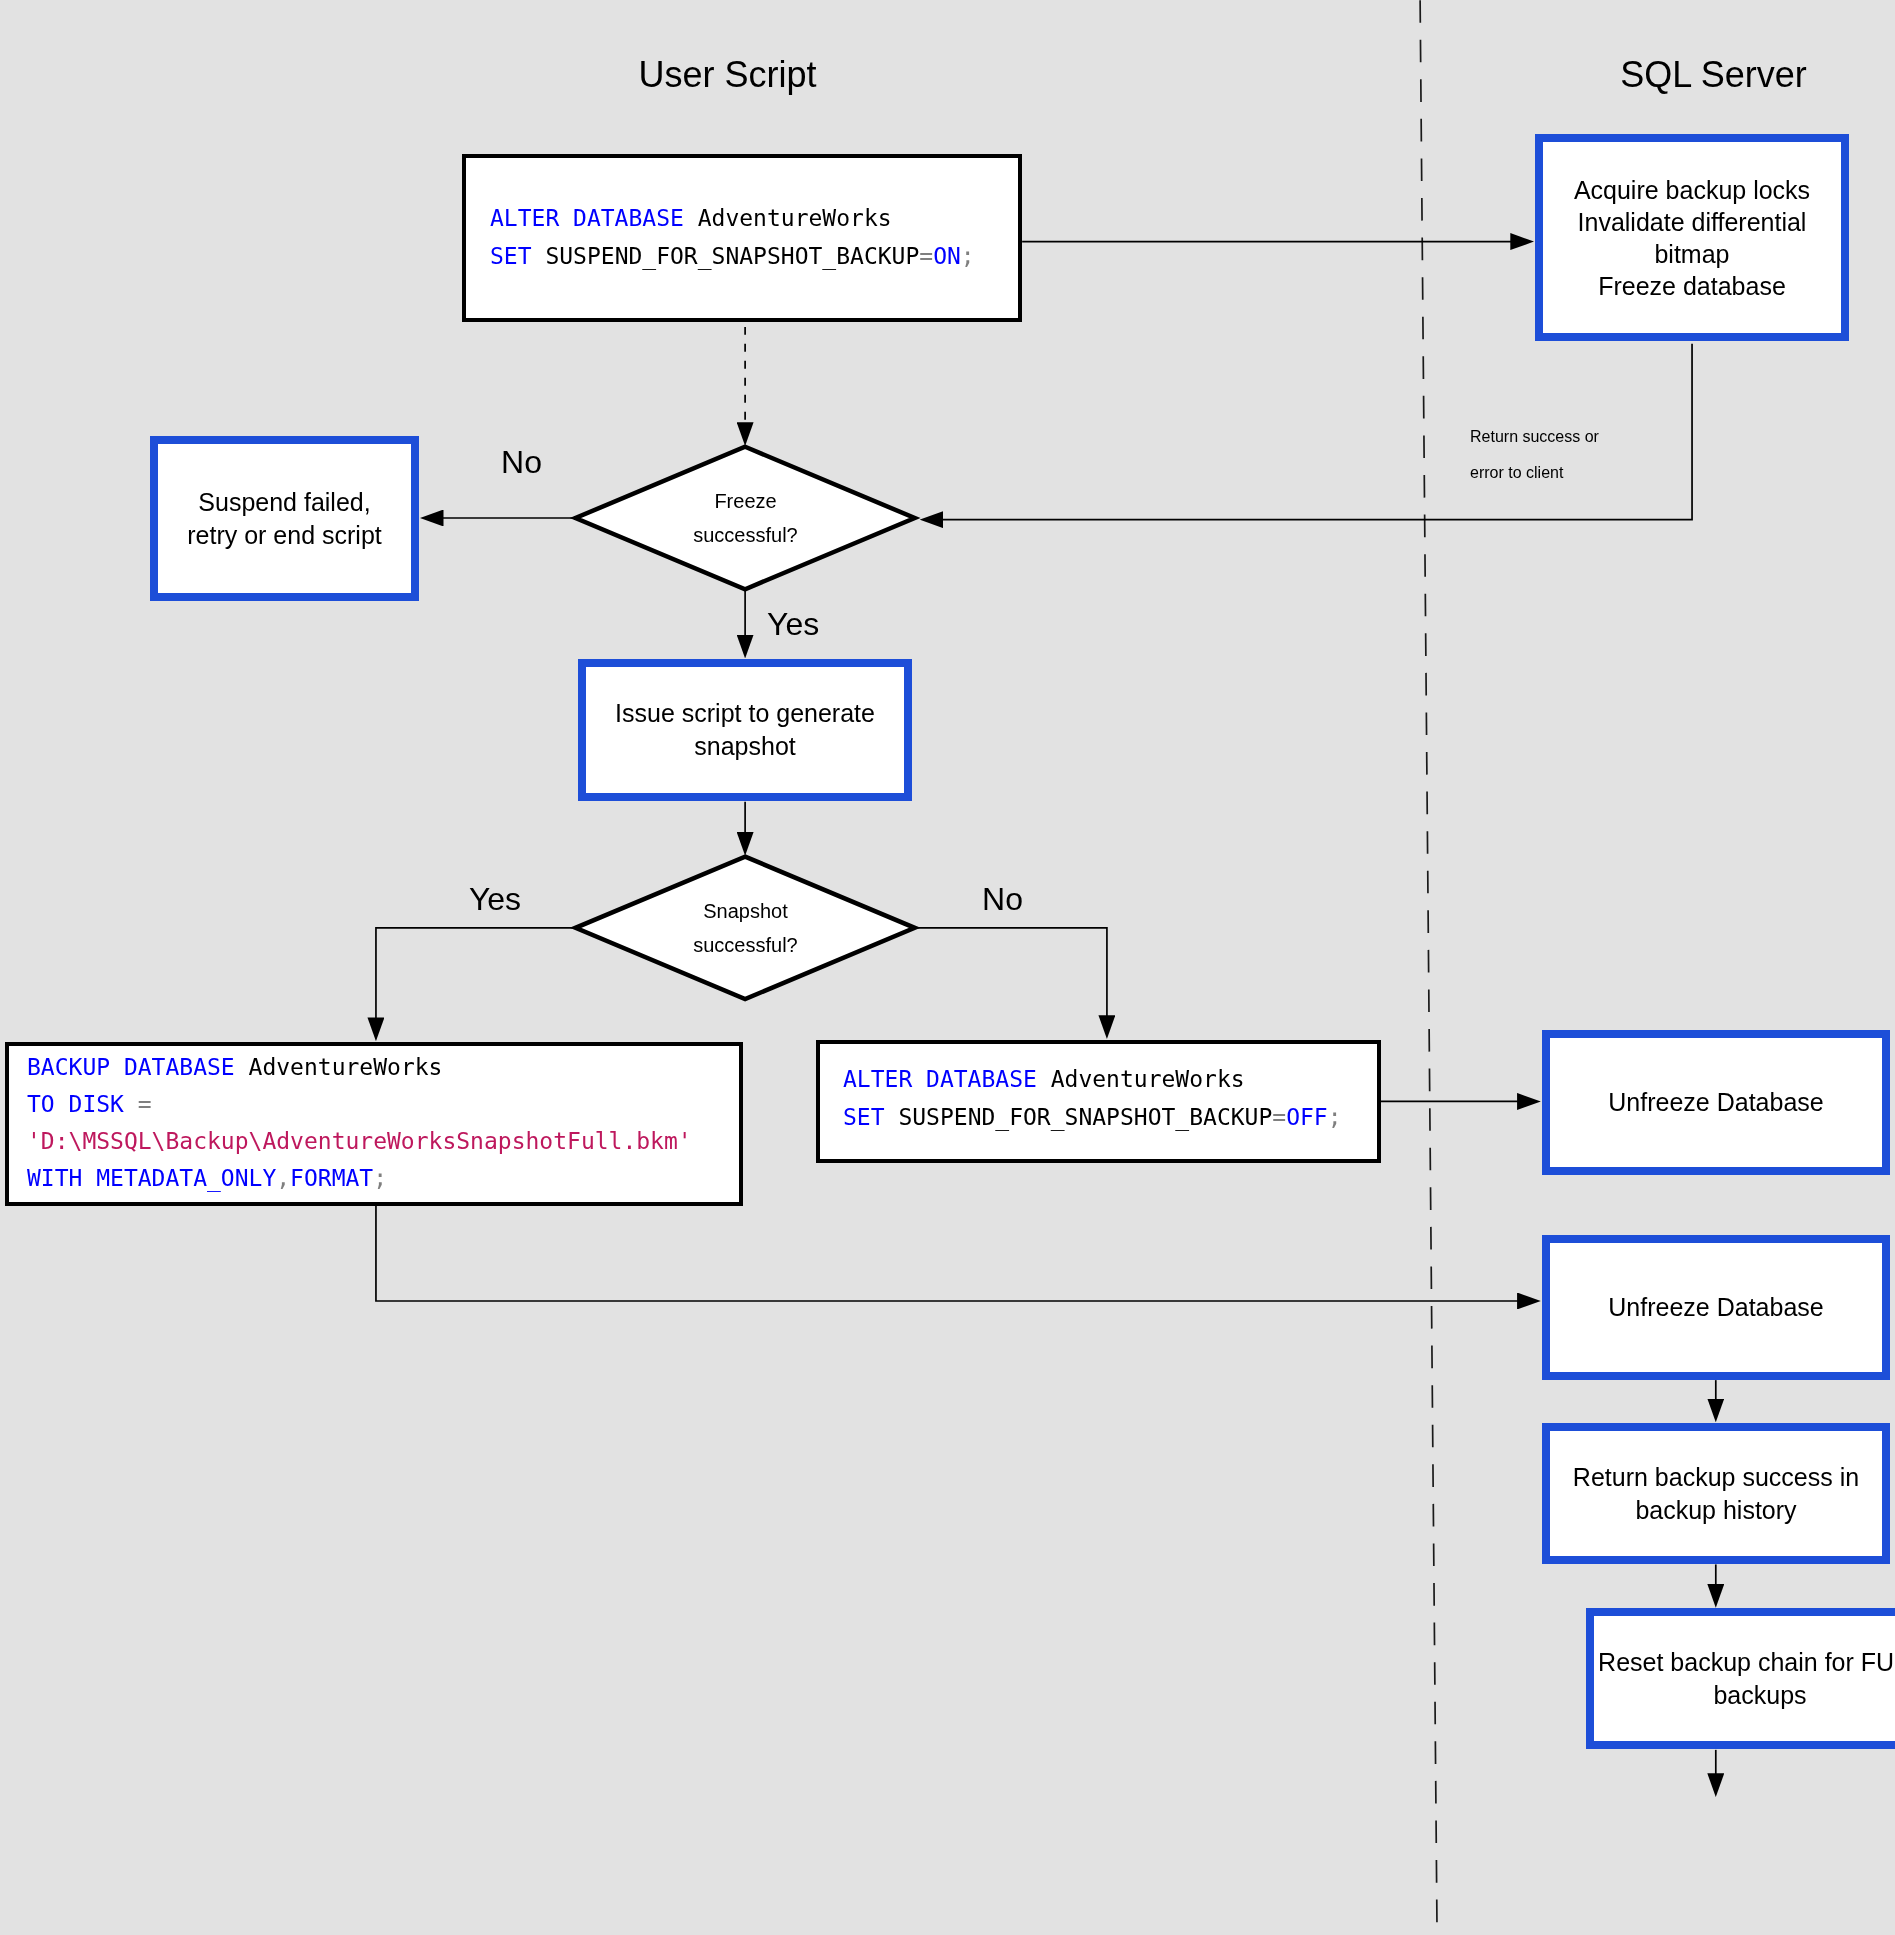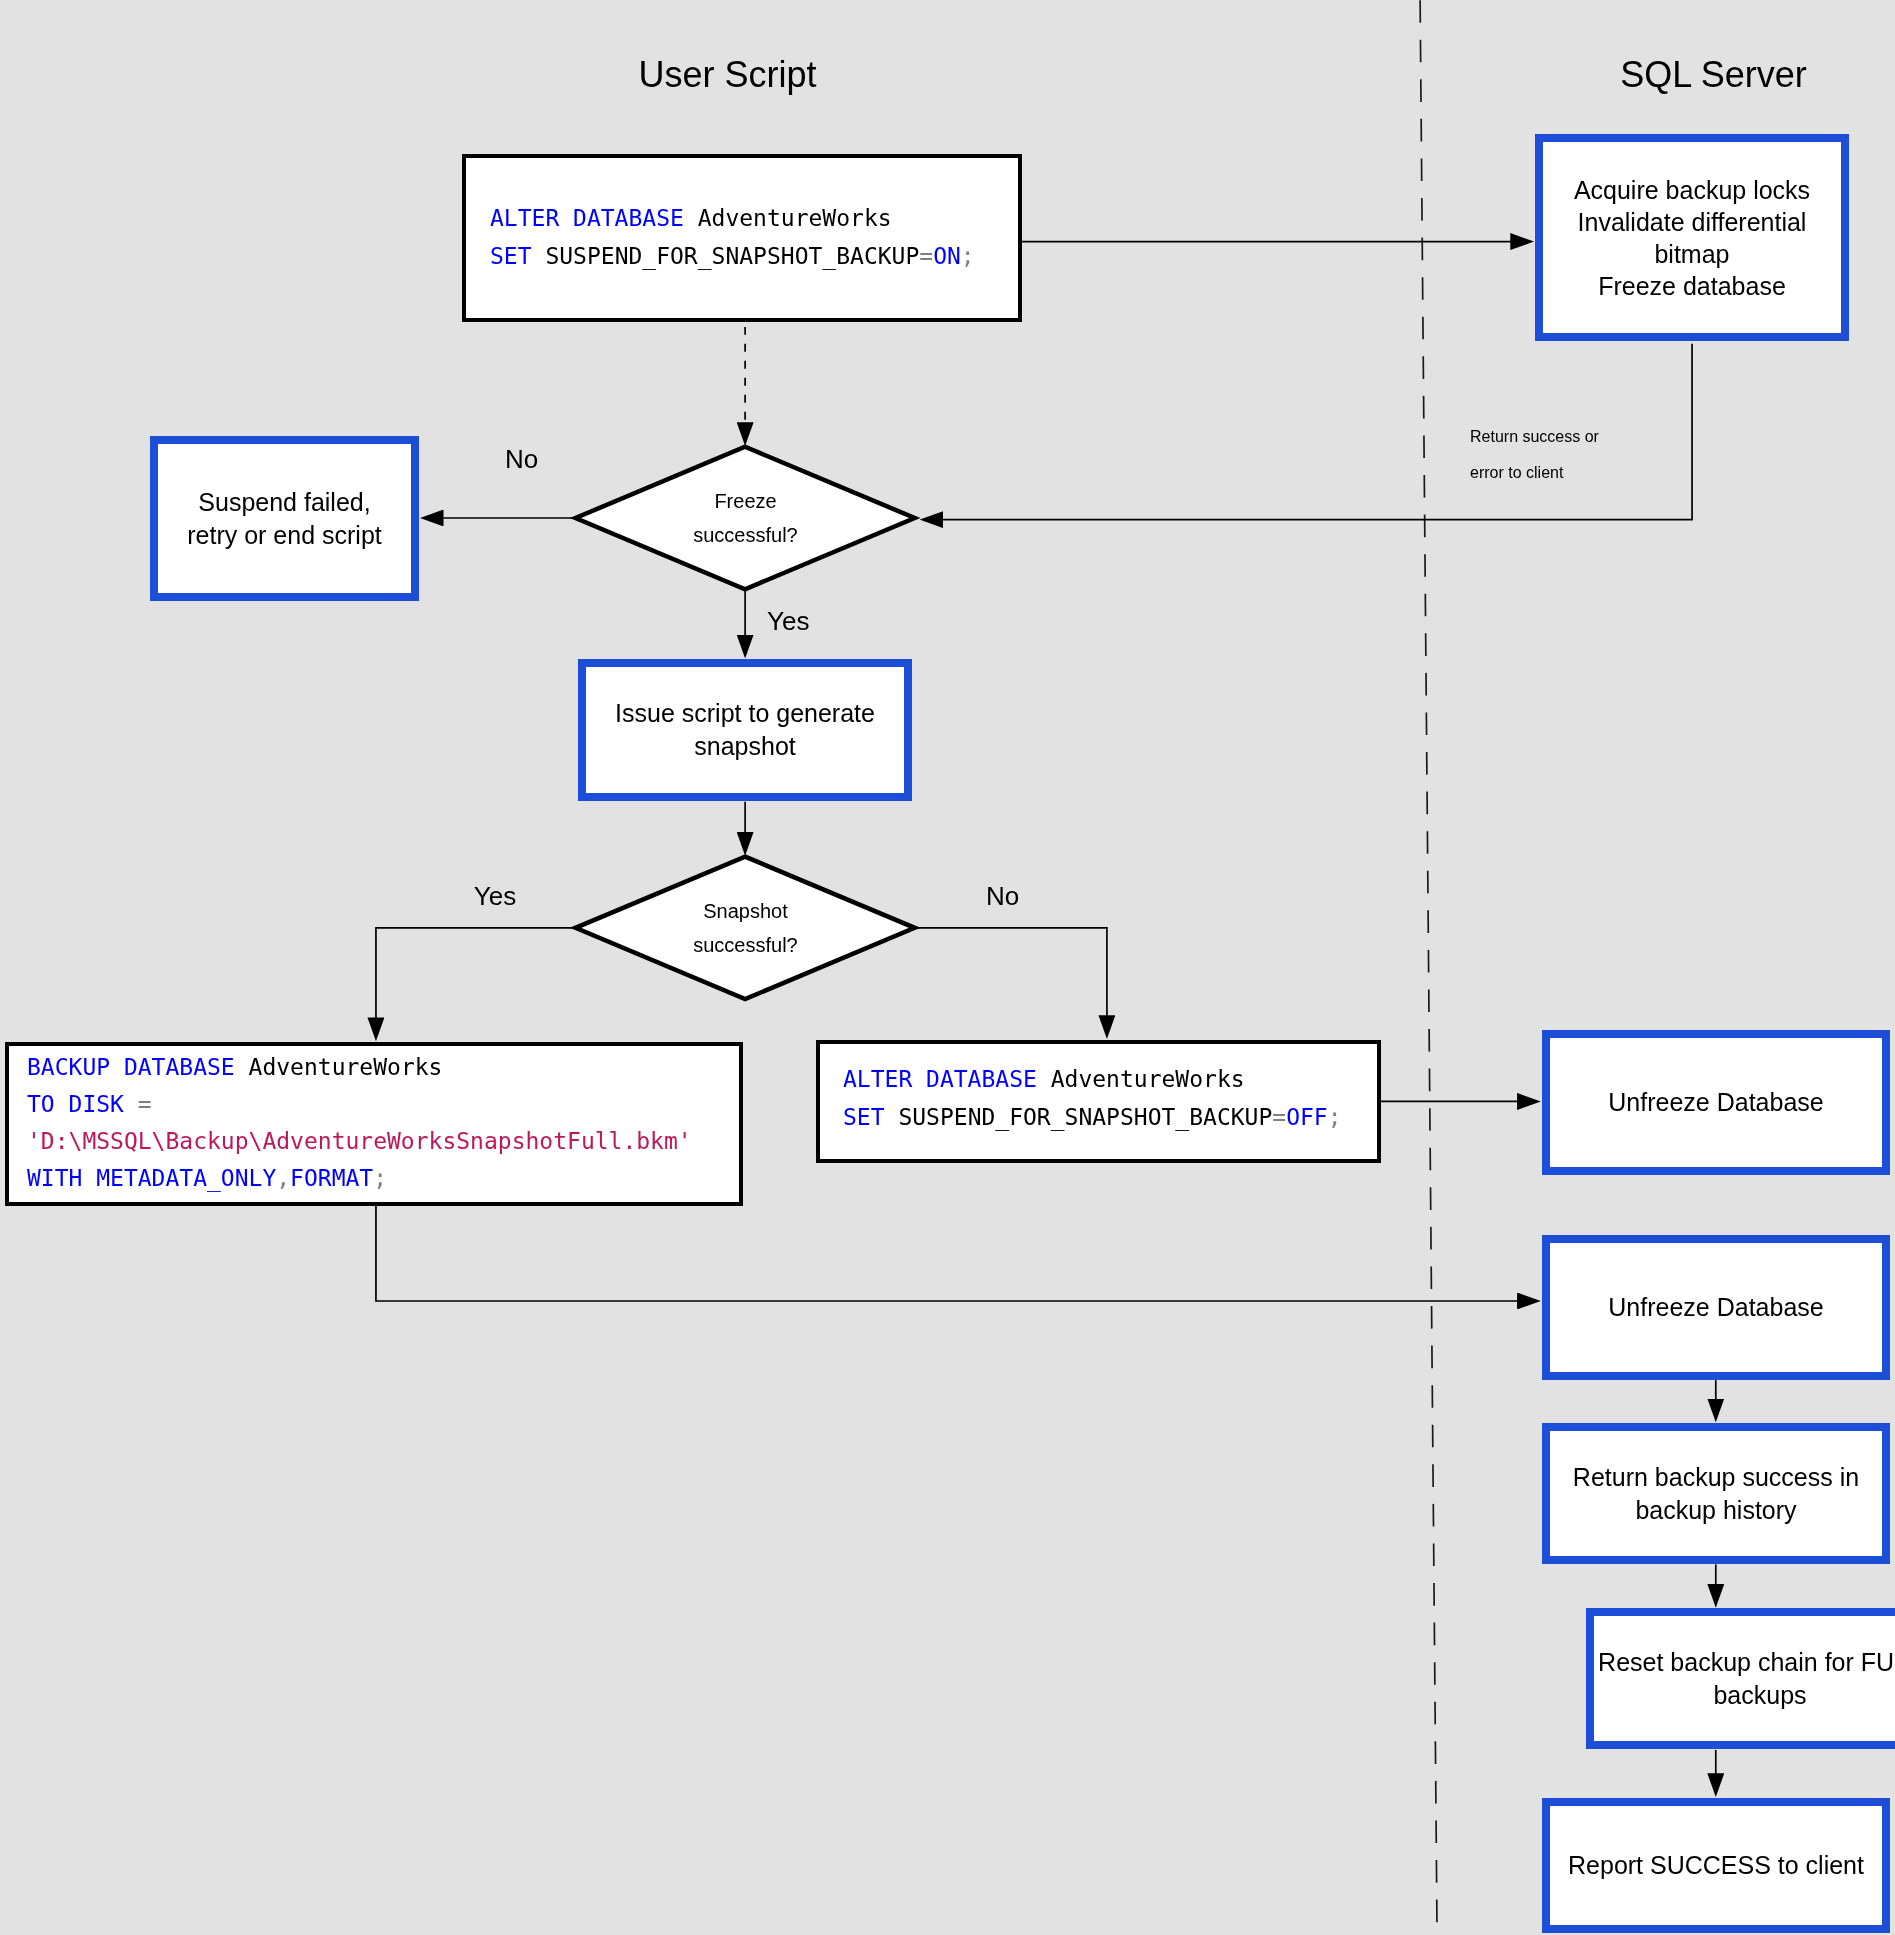--- a/index.html
+++ b/index.html
@@ -17,21 +17,21 @@
   .code{position:absolute;font-family:"DejaVu Sans Mono",monospace;font-size:23px;
         line-height:38px;white-space:pre;}
   .tok-kw{color:#0000ff}
   .tok-id{color:#000000}
   .tok-op{color:#7f7f7f}
   .tok-str{color:#be185d}
 
   .diamond-text{position:absolute;display:flex;align-items:center;justify-content:center;
         text-align:center;font-size:20px;line-height:34px;white-space:pre-line;}
 
-  .edge-label{position:absolute;font-size:26px;white-space:pre;}
+  .edge-label{position:absolute;font-size:32px;white-space:pre;}
   .note{position:absolute;font-size:16px;line-height:36px;white-space:pre-line;}
 </style>
 </head>
 <body>
 
 <div id="canvas">
 
   <svg id="wires" viewBox="0 0 3352 3424" xmlns="http://www.w3.org/2000/svg">
     <defs>
       <marker id="arr" viewBox="0 0 14 10" refX="0.5" refY="5" markerWidth="14" markerHeight="10" orient="auto" markerUnits="strokeWidth">
@@ -111,16 +111,15 @@
   <div class="code-node" style="left:816px;top:1040px;width:565px;height:123px;"></div>
   <div class="code" style="left:843px;top:1060px;"><span class="tok-kw">ALTER DATABASE</span><span class="tok-id"> AdventureWorks
 </span><span class="tok-kw">SET</span><span class="tok-id"> SUSPEND_FOR_SNAPSHOT_BACKUP</span><span class="tok-op">=</span><span class="tok-kw">OFF</span><span class="tok-op">;</span></div>
 
   <div class="node" style="left:1542px;top:1030px;width:348px;height:145px;">Unfreeze Database</div>
   <div class="node" style="left:1542px;top:1235px;width:348px;height:145px;">Unfreeze Database</div>
   <div class="node" style="left:1542px;top:1423px;width:348px;height:141px;">Return backup success in
 backup history</div>
   <div class="node" style="left:1542px;top:1608px;width:348px;height:141px;margin-left:44px;">Reset backup chain for FULL
 backups</div>
-  <div class="node" style="left:1542px;top:1798px;width:348px;height:135px;">Report SUCCESS to client</div>
 
 </div>
 
 
 </body></html>

